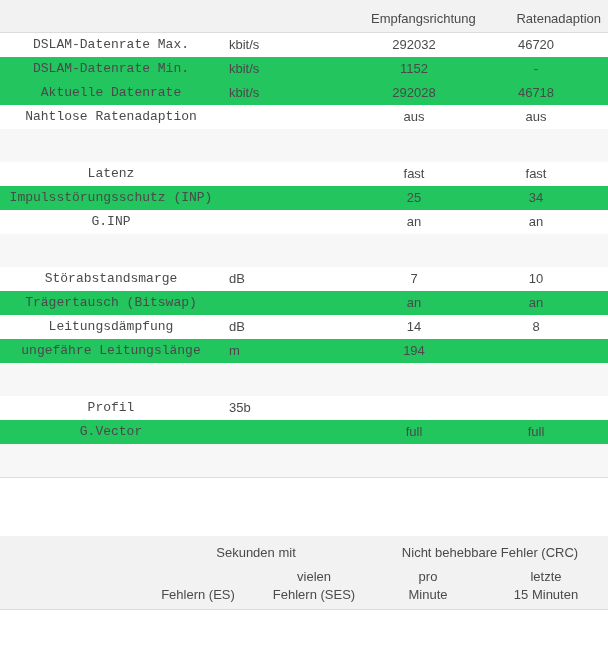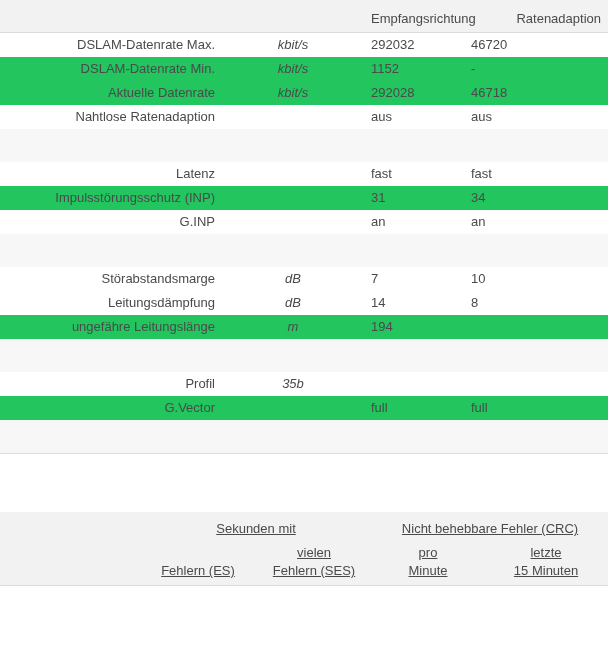--- a/index.html
+++ b/index.html
@@ -49,23 +49,23 @@
   th.h-num { text-align: right; }
 
   
   table.dsl tbody td {
     padding: 4px 7px 5px 7px;
     vertical-align: top;
     line-height: 15px;
     white-space: nowrap;
     overflow: hidden;
   }
-  td.v-label { text-align: right; }
-  td.v-unit  { text-align: center; font-style: italic; }
-  td.v-num   { text-align: left; }
+  td.v-label { text-align: center; font-family: Liberation Mono, monospace; }
+  td.v-unit  { text-align: left; }
+  td.v-num   { text-align: center; }
 
   
   tr.stripe-white td { background: #ffffff; }
   tr.stripe-gray  td { background: #22c55e; }
 
   
   tr.spacer td {
     background: #f7f7f7;
     padding: 0;
     height: 24px;
@@ -92,21 +92,20 @@
   table.t2 col.c-label { width: 140px; }
   table.t2 col.c-es    { width: 116px; }
   table.t2 col.c-ses   { width: 116px; }
   table.t2 col.c-crcm  { width: 112px; }
   table.t2 col.c-crc15 { width: 124px; }
 
   table.t2 thead th {
     border-bottom: none;
     padding: 4px 7px 3px 7px;
     vertical-align: bottom;
-    text-decoration: underline;
   }
   table.t2 thead tr.grp th {
     text-align: center;
     height: 20px;
     padding-bottom: 2px;
   }
   table.t2 thead tr.sub th {
     height: 38px;
     border-bottom: 1px solid #dcdcdc;
     padding-bottom: 5px;
@@ -164,37 +163,43 @@
         </tr>
         <tr class="stripe-white">
           <td class="v-label">Latenz</td>
           <td class="v-unit"></td>
           <td class="v-num">fast</td>
           <td class="v-num">fast</td>
         </tr>
         <tr class="stripe-gray">
           <td class="v-label">Impulsstörungsschutz (INP)</td>
           <td class="v-unit"></td>
-          <td class="v-num">31</td>
+          <td class="v-num">25</td>
           <td class="v-num">34</td>
         </tr>
         <tr class="stripe-white">
           <td class="v-label">G.INP</td>
           <td class="v-unit"></td>
           <td class="v-num">an</td>
           <td class="v-num">an</td>
         </tr>
         <tr class="spacer">
           <td colspan="4"></td>
         </tr>
         <tr class="stripe-white">
           <td class="v-label">Störabstandsmarge</td>
           <td class="v-unit">dB</td>
           <td class="v-num">7</td>
           <td class="v-num">10</td>
+        </tr>
+        <tr class="stripe-gray">
+          <td class="v-label">Trägertausch (Bitswap)</td>
+          <td class="v-unit"></td>
+          <td class="v-num">an</td>
+          <td class="v-num">an</td>
         </tr>
         <tr class="stripe-white">
           <td class="v-label">Leitungsdämpfung</td>
           <td class="v-unit">dB</td>
           <td class="v-num">14</td>
           <td class="v-num">8</td>
         </tr>
         <tr class="stripe-gray">
           <td class="v-label">ungefähre Leitungslänge</td>
           <td class="v-unit">m</td>

